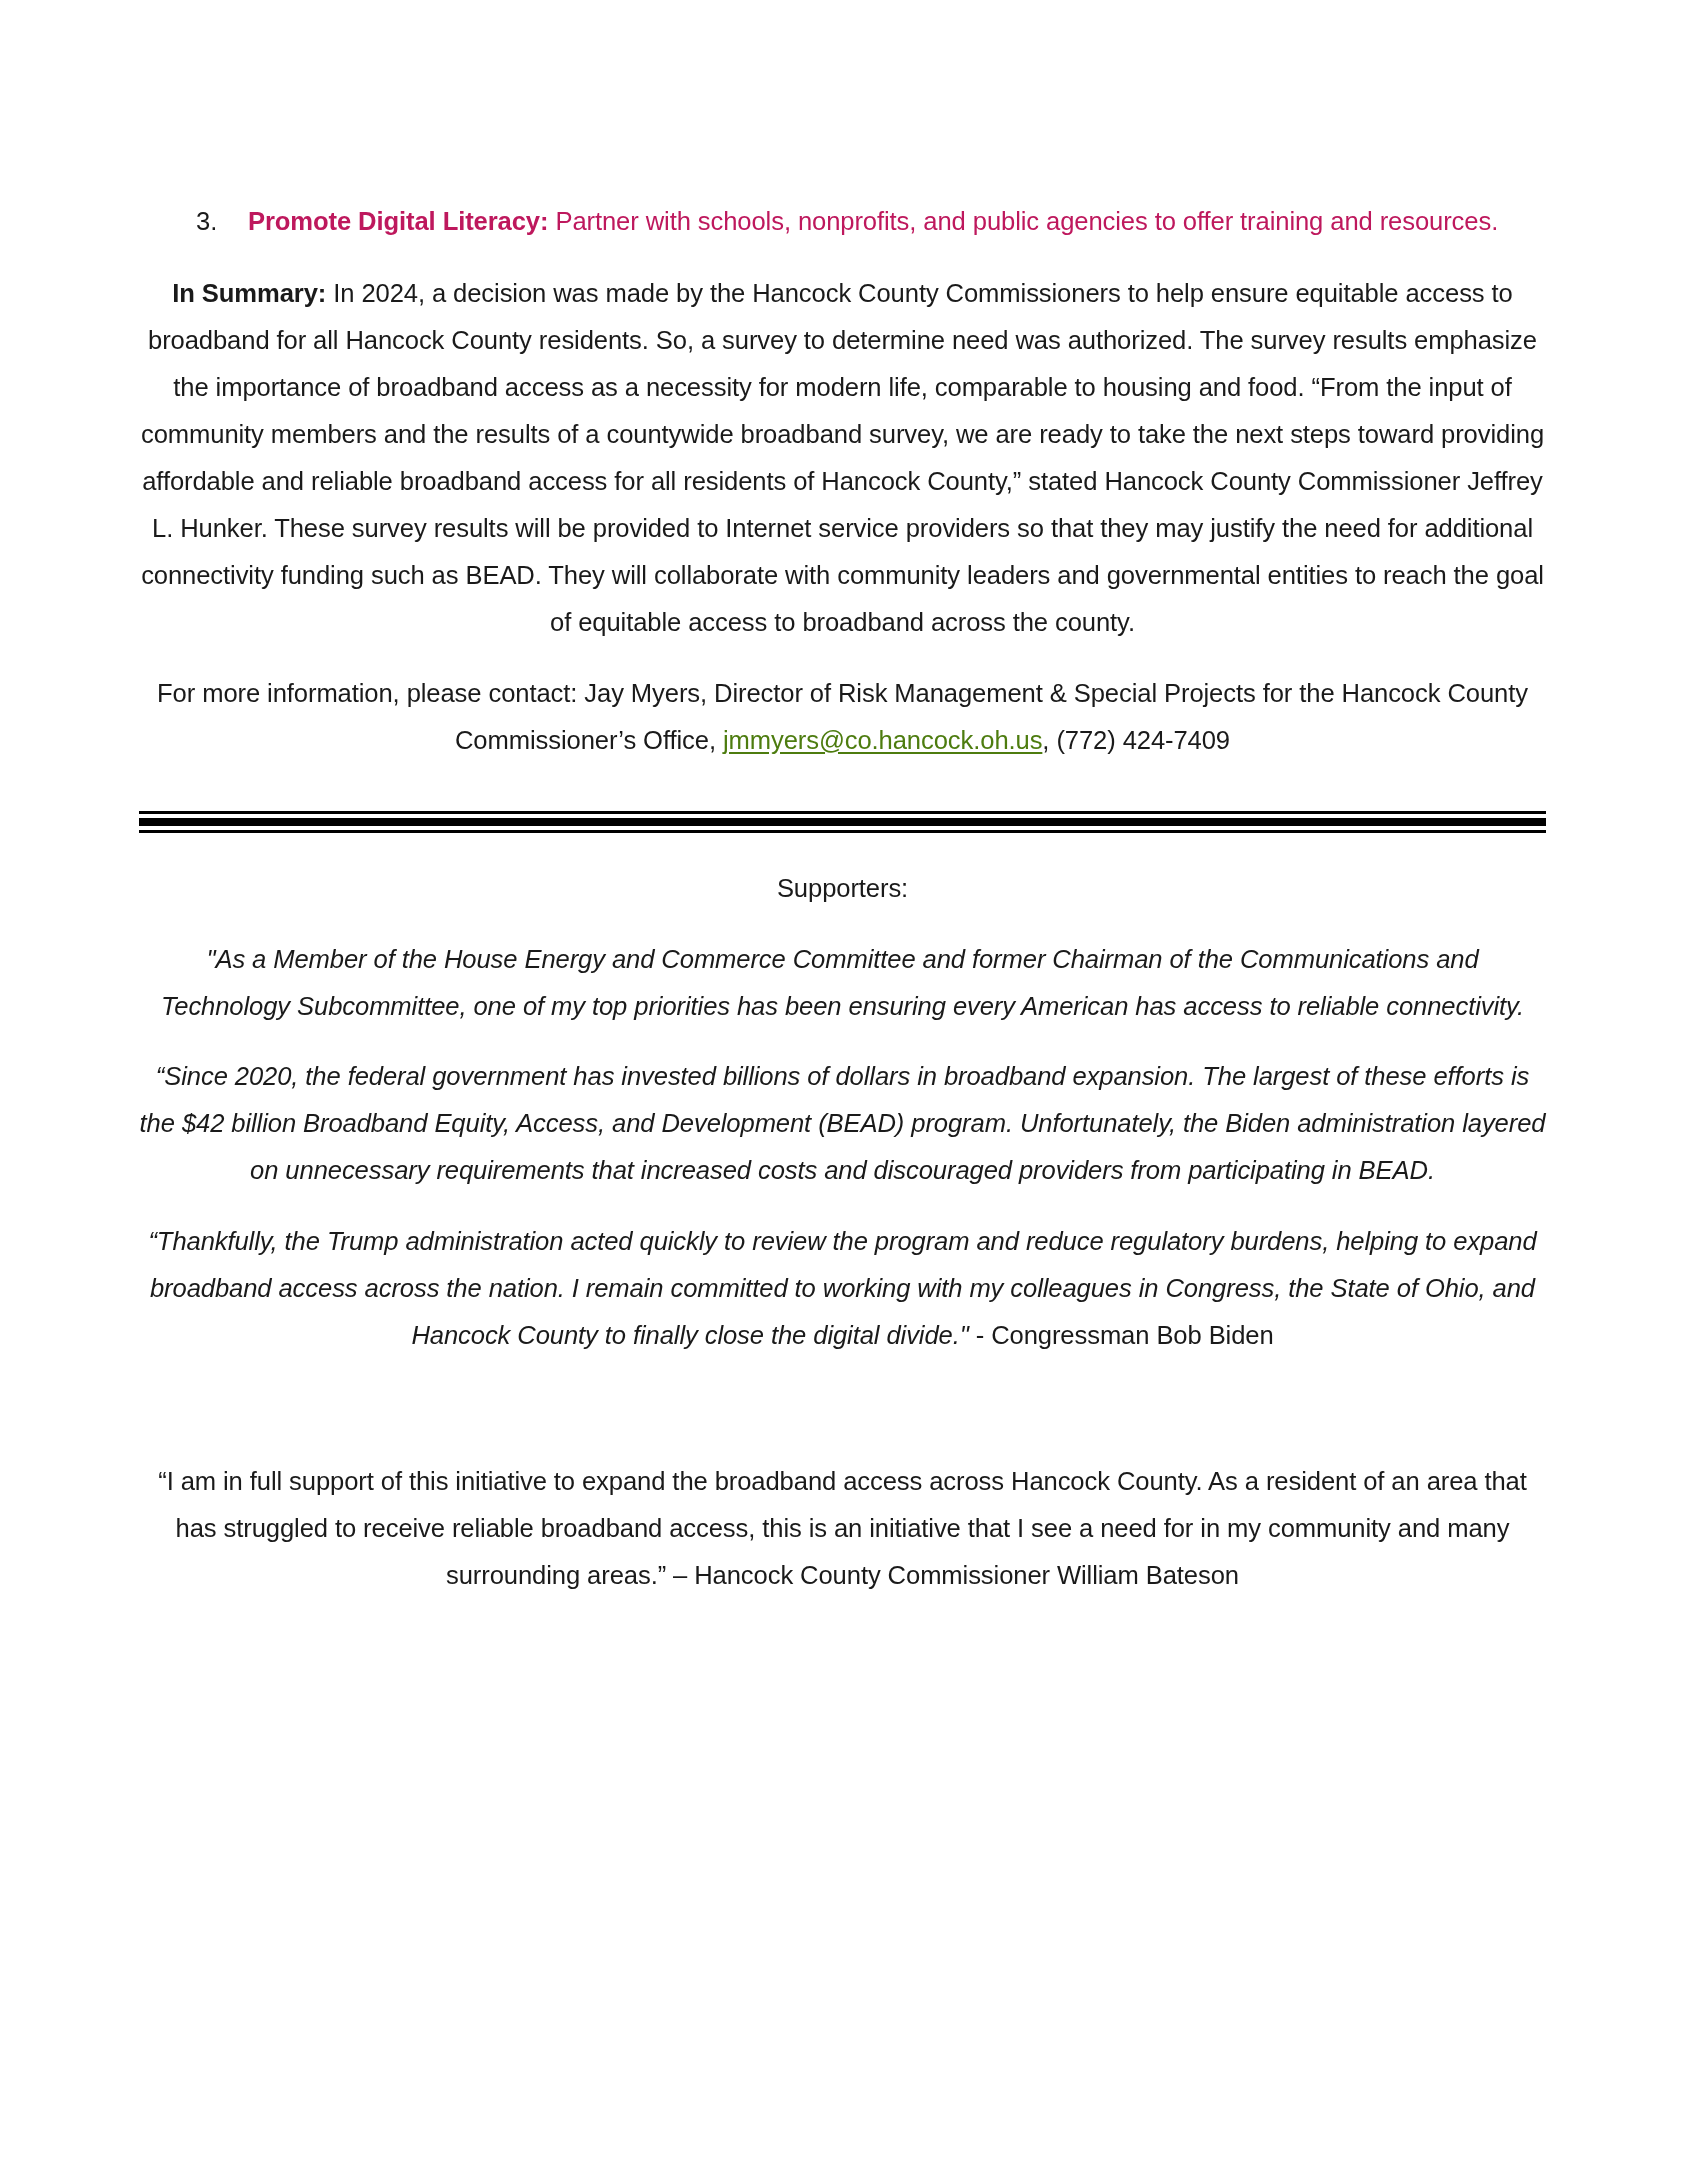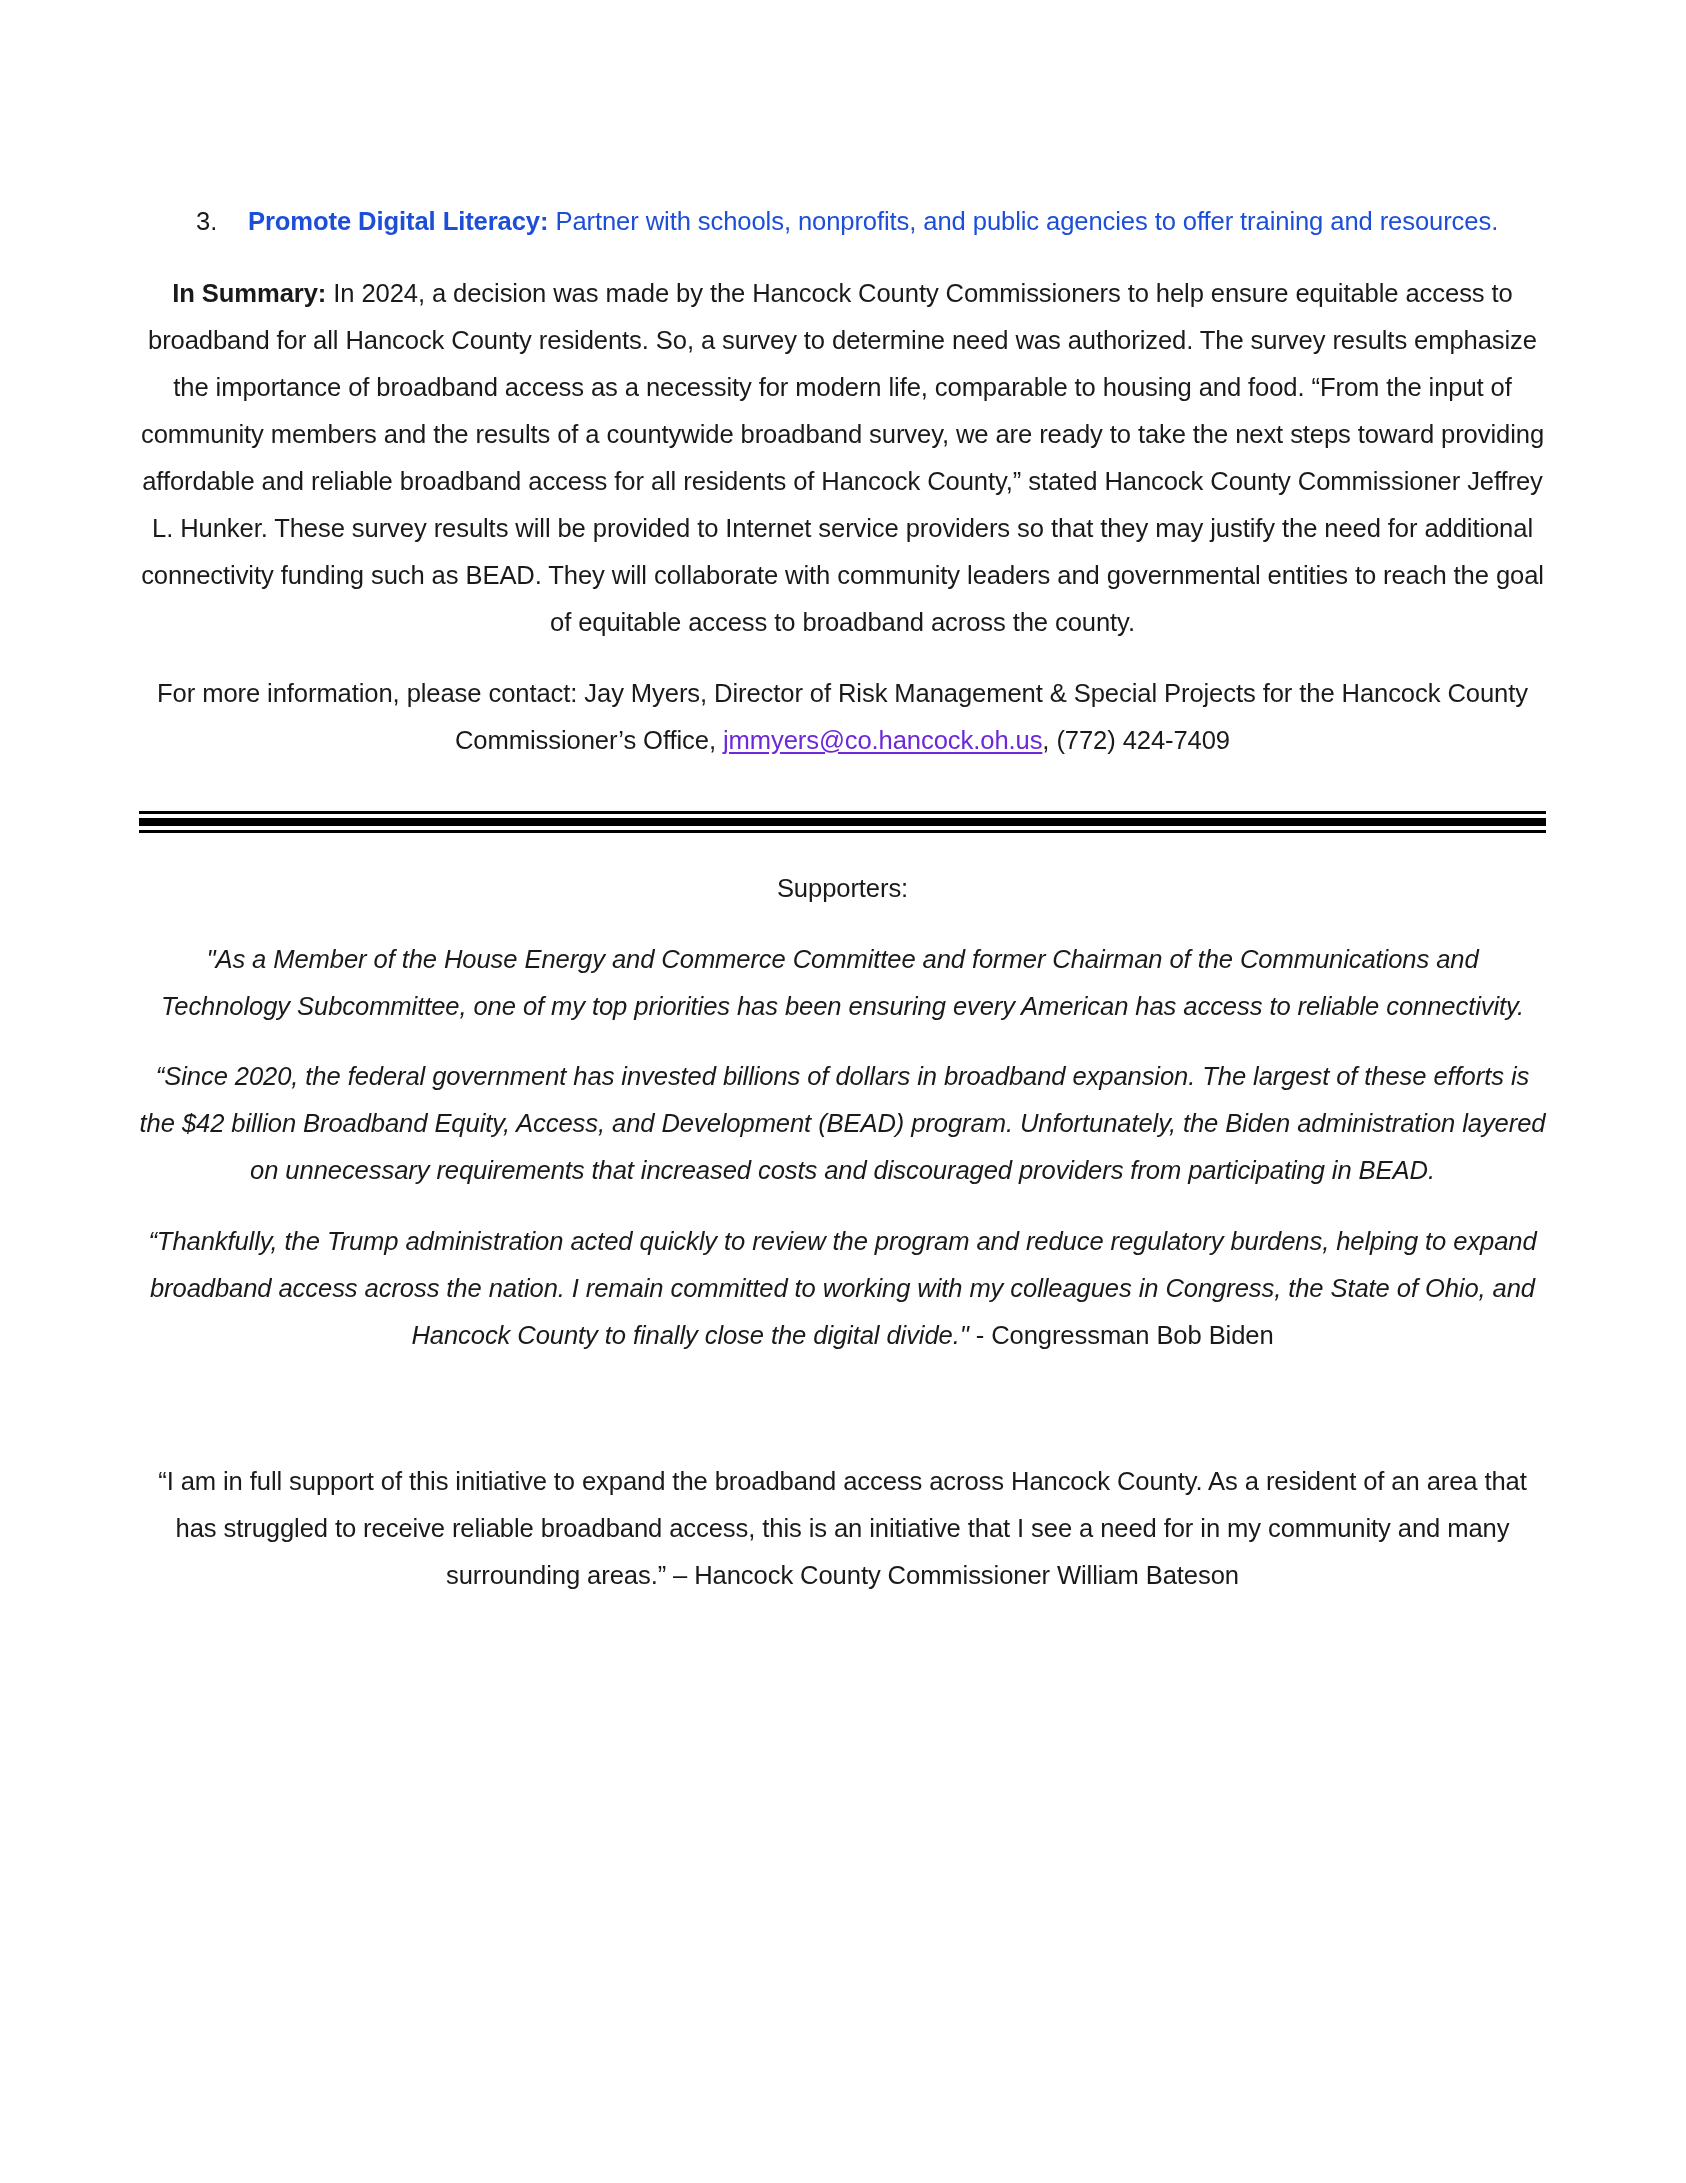--- a/index.html
+++ b/index.html
@@ -68,21 +68,21 @@
     top: 0;
     font-size: 25.6px;
     line-height: 47px;
     color: #1a1a1a;
   }
 
   .list-text {
     font-size: 25.6px;
     line-height: 47px;
     letter-spacing: -0.1px;
-    color: #1d4ed8;
+    color: #be185d;
   }
 
   
   .gap-summary   { height: 25px; }
   .gap-contact   { height: 23.5px; }
   .gap-after-contact { height: 47px; }
   .gap-after-rule    { height: 32px; }
   .gap-supporters    { height: 23.5px; }
   .gap-quote         { height: 23.5px; }
   .gap-big           { height: 99px; }
@@ -99,21 +99,21 @@
     height: 4.2px;
     background: #ffffff;
   }
   .rule-thick {
     height: 7.6px;
     background: #000000;
   }
 
   
   .email-link {
-    color: #6d28d9;
+    color: #4d7c0f;
     text-decoration: underline;
     text-underline-offset: 2.5px;
   }
 </style>
 </head>
 <body>
 
 <div class="page">
   <div class="content">
 

